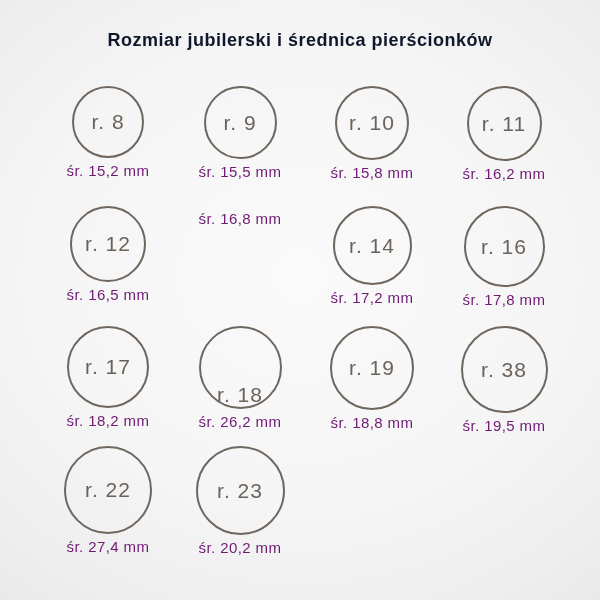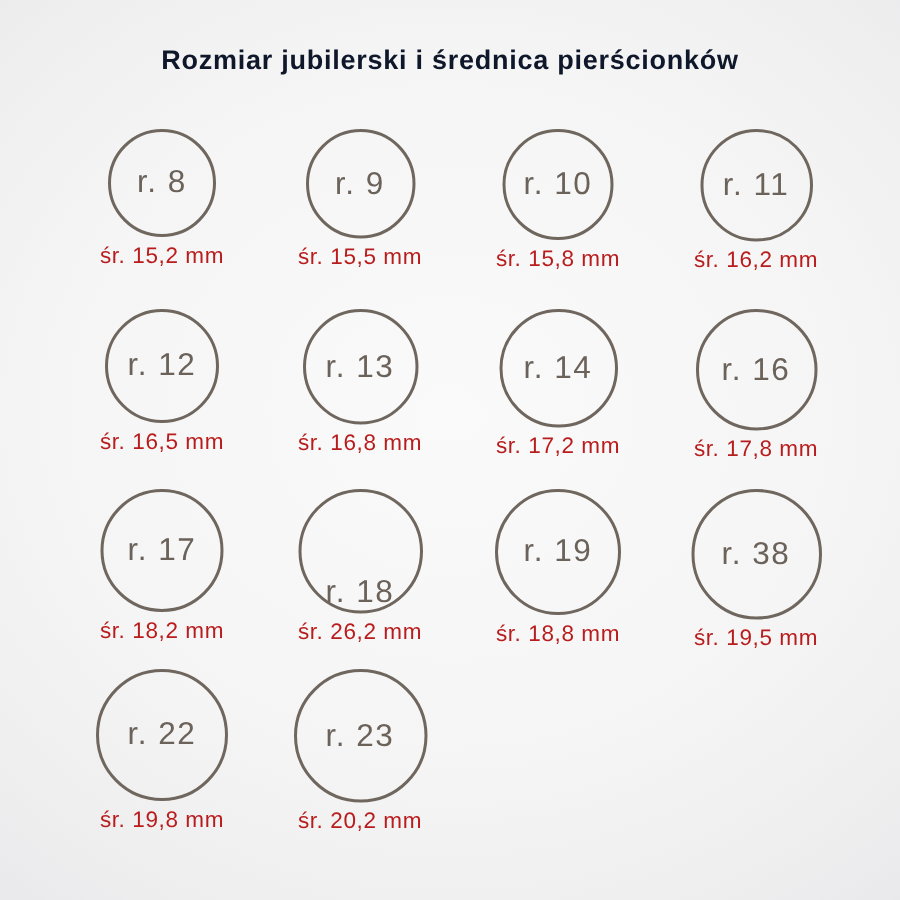--- a/index.html
+++ b/index.html
@@ -50,21 +50,21 @@
     color: #6b625a;
     font-size: 21px;
     letter-spacing: 1px;
     white-space: nowrap;
     background: transparent;
   }
   .dia-label {
     margin-top: 4px;
     font-size: 15px;
     letter-spacing: 0.4px;
-    color: #b91c1c;
+    color: #701a75;
     white-space: nowrap;
   }
 </style>
 </head>
 <body>
 
 <div class="title">Rozmiar jubilerski i średnica pierścionków</div>
 
 <div class="grid">
   <div class="cell">
@@ -96,23 +96,20 @@
   </div>
 
   <div class="cell">
     <div class="ring-circle" style="width: 76px; height: 76px;">
       <span>r. 12</span>
     </div>
     <div class="dia-label">śr. 16,5 mm</div>
   </div>
 
   <div class="cell">
-    <div class="ring-circle" style="width: 77px; height: 77px;">
-      <span>r. 13</span>
-    </div>
     <div class="dia-label">śr. 16,8 mm</div>
   </div>
 
   <div class="cell">
     <div class="ring-circle" style="width: 79px; height: 79px;">
       <span>r. 14</span>
     </div>
     <div class="dia-label">śr. 17,2 mm</div>
   </div>
 
@@ -150,21 +147,21 @@
     <div class="ring-circle" style="width: 87px; height: 87px;">
       <span>r. 38</span>
     </div>
     <div class="dia-label">śr. 19,5 mm</div>
   </div>
 
   <div class="cell">
     <div class="ring-circle" style="width: 88px; height: 88px;">
       <span>r. 22</span>
     </div>
-    <div class="dia-label">śr. 19,8 mm</div>
+    <div class="dia-label">śr. 27,4 mm</div>
   </div>
 
   <div class="cell">
     <div class="ring-circle" style="width: 89px; height: 89px;">
       <span>r. 23</span>
     </div>
     <div class="dia-label">śr. 20,2 mm</div>
   </div>
 </div>
 

